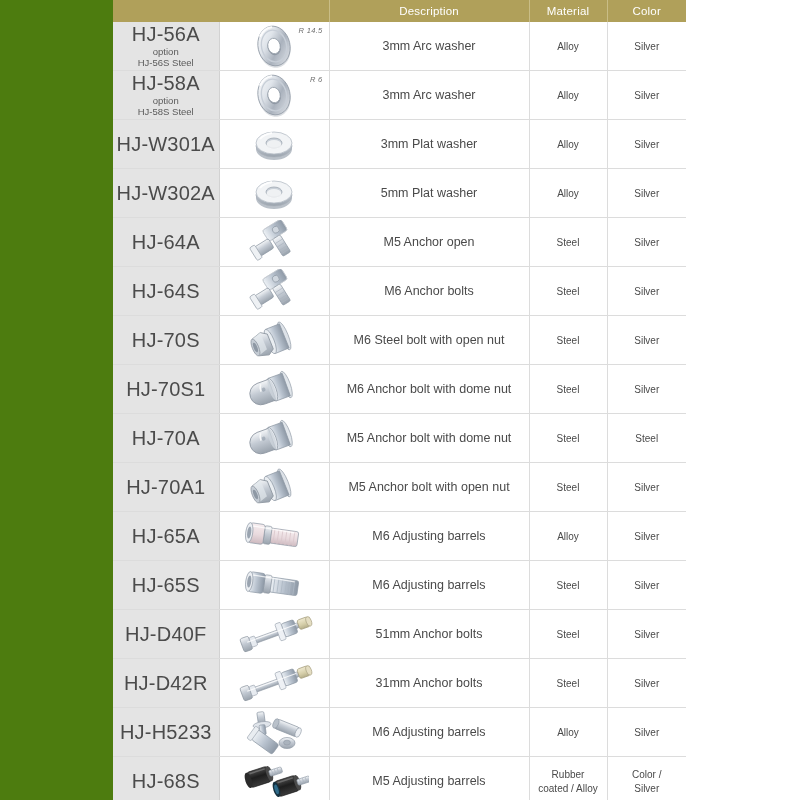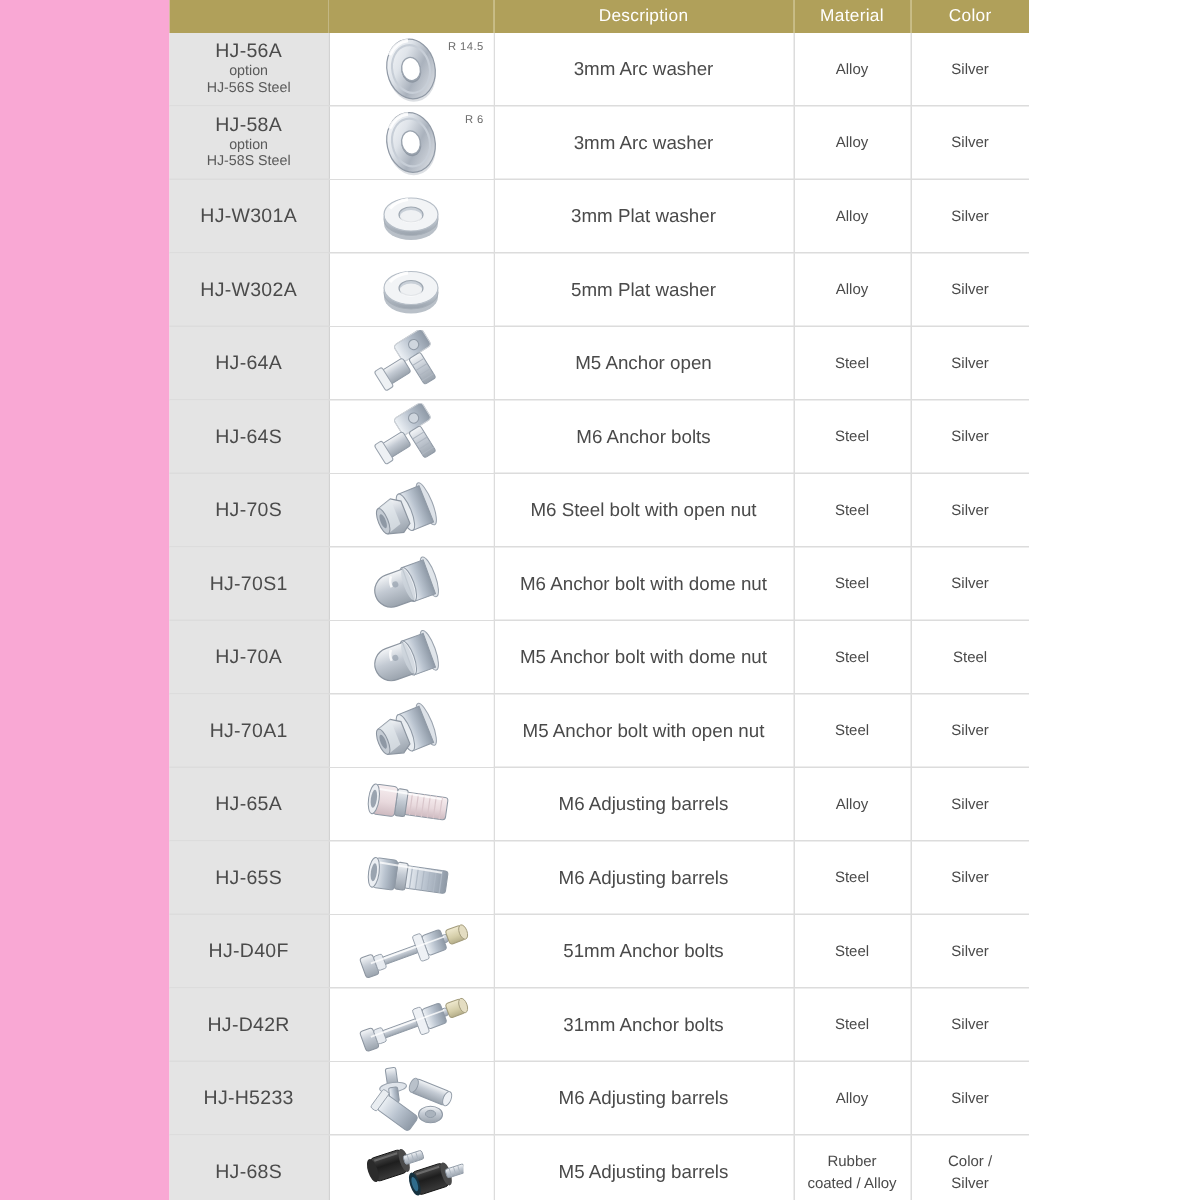--- a/index.html
+++ b/index.html
@@ -10,21 +10,21 @@
     height: 800px;
     background: #ffffff;
     font-family: "Liberation Sans", sans-serif;
     overflow: hidden;
   }
 
   #page {
     position: relative;
     width: 656px;
     height: 800px;
-    background: #f9a8d4;
+    background: #4d7c0f;
   }
 
   
   #parts-table {
     position: absolute;
     left: 113px;
     top: 0px;
     width: 573px;
     border-collapse: collapse;
     table-layout: fixed;
@@ -67,36 +67,36 @@
   tbody td.col-part {
     background: #e4e4e4;
     border-right: 1px solid #d2d2d2;
     color: #4e4e4e;
     line-height: 1.12;
   }
   tbody td.col-color { border-right: none; }
 
   .part-main {
     display: block;
-    font-size: 13px;
+    font-size: 20px;
     letter-spacing: 0.2px;
     color: #4b4b4b;
   }
   .part-sub {
     display: block;
     font-size: 9.5px;
     color: #5a5a5a;
     margin-top: 1px;
   }
 
   .desc-text { font-size: 12.5px; color: #4a4a4a; }
   .mat-text, .col-text { font-size: 10px; color: #4a4a4a; line-height: 1.25; }
 
   
-  .img-cell { position: relative; }
+  .img-cell { position: relative; font-style: italic; }
   .img-wrap {
     position: relative;
     width: 100%;
     height: 48px;
     display: flex;
     align-items: center;
     justify-content: center;
   }
   .radius-note {
     position: absolute;

